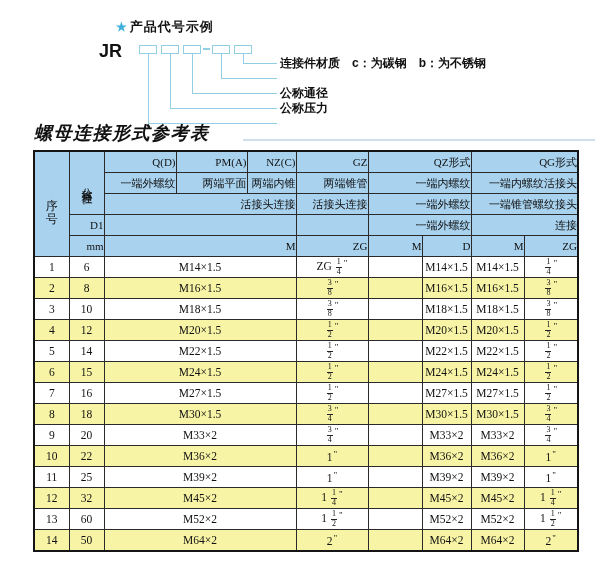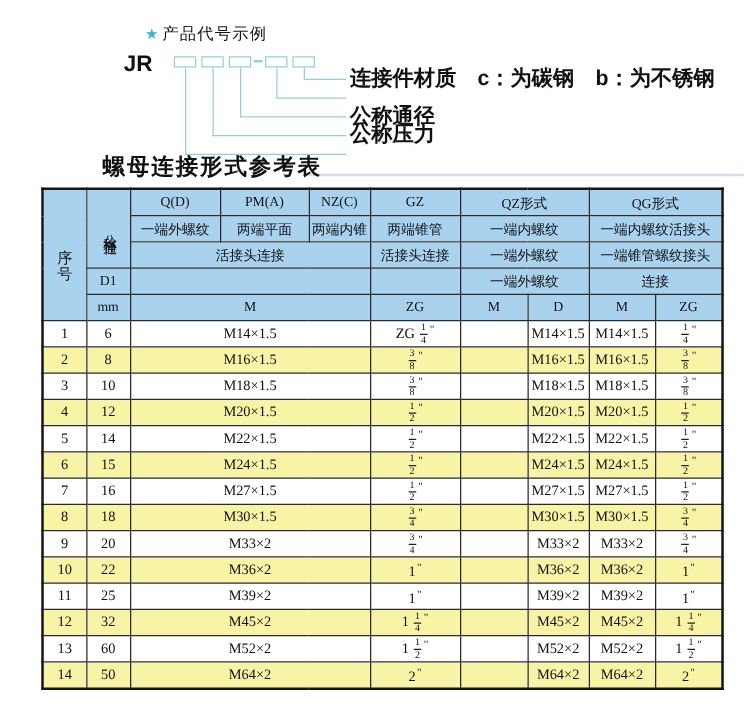--- a/index.html
+++ b/index.html
@@ -2,52 +2,52 @@
 <html style="--header-blue: #a8d2ee; --row-yellow: #f8f4a6; --line-cyan: #93cfe4; --star-blue: #3fb0dc;"><head>
 <meta charset="utf-8">
 <style>
   html,body{margin:0;padding:0;}
   body{
     width:600px;height:567px;position:relative;background:#ffffff;
     font-family:"Liberation Sans",sans-serif;color:#111;overflow:hidden;
   }
   
   .diagram{position:absolute;left:0;top:0;width:600px;height:150px;}
-  .diag-heading{position:absolute;left:116px;top:18px;font-size:13px;font-weight:normal;letter-spacing:1px;}
+  .diag-heading{position:absolute;left:116px;top:18px;font-size:13px;font-weight:bold;letter-spacing:1px;}
   .star{color:var(--star-blue);margin-right:2px;font-size:12px;}
   .code-prefix{position:absolute;left:99px;top:41px;font-size:18px;font-weight:bold;font-family:"Liberation Sans",sans-serif;}
   .code-box{position:absolute;top:45px;width:16px;height:7px;background:#fff;border:1.5px solid var(--line-cyan);}
   .b1{left:139px}.b2{left:161px}.b3{left:183px}.b4{left:212px}.b5{left:234px}
   .code-dash{position:absolute;left:203px;top:48px;width:7px;height:2px;background:var(--line-cyan);}
   .connector{position:absolute;top:54px;border-left:1.5px solid var(--line-cyan);border-bottom:1.5px solid var(--line-cyan);}
   .c1{left:148px;width:128px;height:69px;}
   .c2{left:170px;width:106px;height:54px;}
   .c3{left:192px;width:84px;height:39px;}
   .c4{left:221px;width:55px;height:24px;}
   .c5{left:243px;width:33px;height:9px;}
-  .diag-label{position:absolute;left:280px;height:14px;line-height:14px;font-size:17px;font-weight:bold;white-space:nowrap;}
+  .diag-label{position:absolute;left:280px;height:14px;line-height:14px;font-size:12px;font-weight:bold;white-space:nowrap;}
   .l1{top:56px}.l2{top:71px}.l3{top:86px}.l4{top:101px}.l5{top:116px}
   .faint-rule{position:absolute;left:243px;top:139px;width:352px;height:1.5px;background:#cfe0ec;}
   
   .table-title{
-    position:absolute;left:34px;top:121px;font-size:18px;font-weight:bold;
-    letter-spacing:1.5px;font-family:"Liberation Serif",serif;margin-left:48px;
+    position:absolute;left:34px;top:121px;font-size:18px;font-weight:bold;font-style:italic;
+    letter-spacing:1.5px;font-family:"Liberation Serif",serif;
   }
   
   table.ref{
     position:absolute;left:33px;top:150px;width:544px;
     border-collapse:collapse;table-layout:fixed;
     border:2px solid #151515;
     font-family:"Liberation Serif",serif;
   }
   table.ref th,table.ref td{
     border:1px solid #2a2a2a;text-align:center;vertical-align:middle;
     padding:0;overflow:hidden;white-space:nowrap;
   }
-  table.ref th{background:var(--header-blue);font-weight:normal;font-size:11px;height:20px;}
+  table.ref th{background:var(--header-blue);font-weight:normal;font-size:11px;height:20px;text-align:right;}
   table.ref td{font-size:11.5px;height:20px;background:#ffffff;}
   table.ref tbody tr:nth-child(even) td{background:var(--row-yellow);}
   .vert{writing-mode:vertical-lr;text-orientation:upright;margin:0 auto;line-height:1;}
   .vert-seq{letter-spacing:15px;font-size:12px;}
   .vert-dia{letter-spacing:2px;font-size:11px;}
   .latin-head{font-size:11.5px;}
   .frac{display:inline-block;vertical-align:-4px;text-align:center;font-size:8px;line-height:1.1;margin:0 1px;}
   .frac .fn{display:block;border-bottom:1px solid #222;padding:0 1px;}
   .frac .fd{display:block;}
   .inch{font-size:9px;vertical-align:4px;margin-left:1px;}

